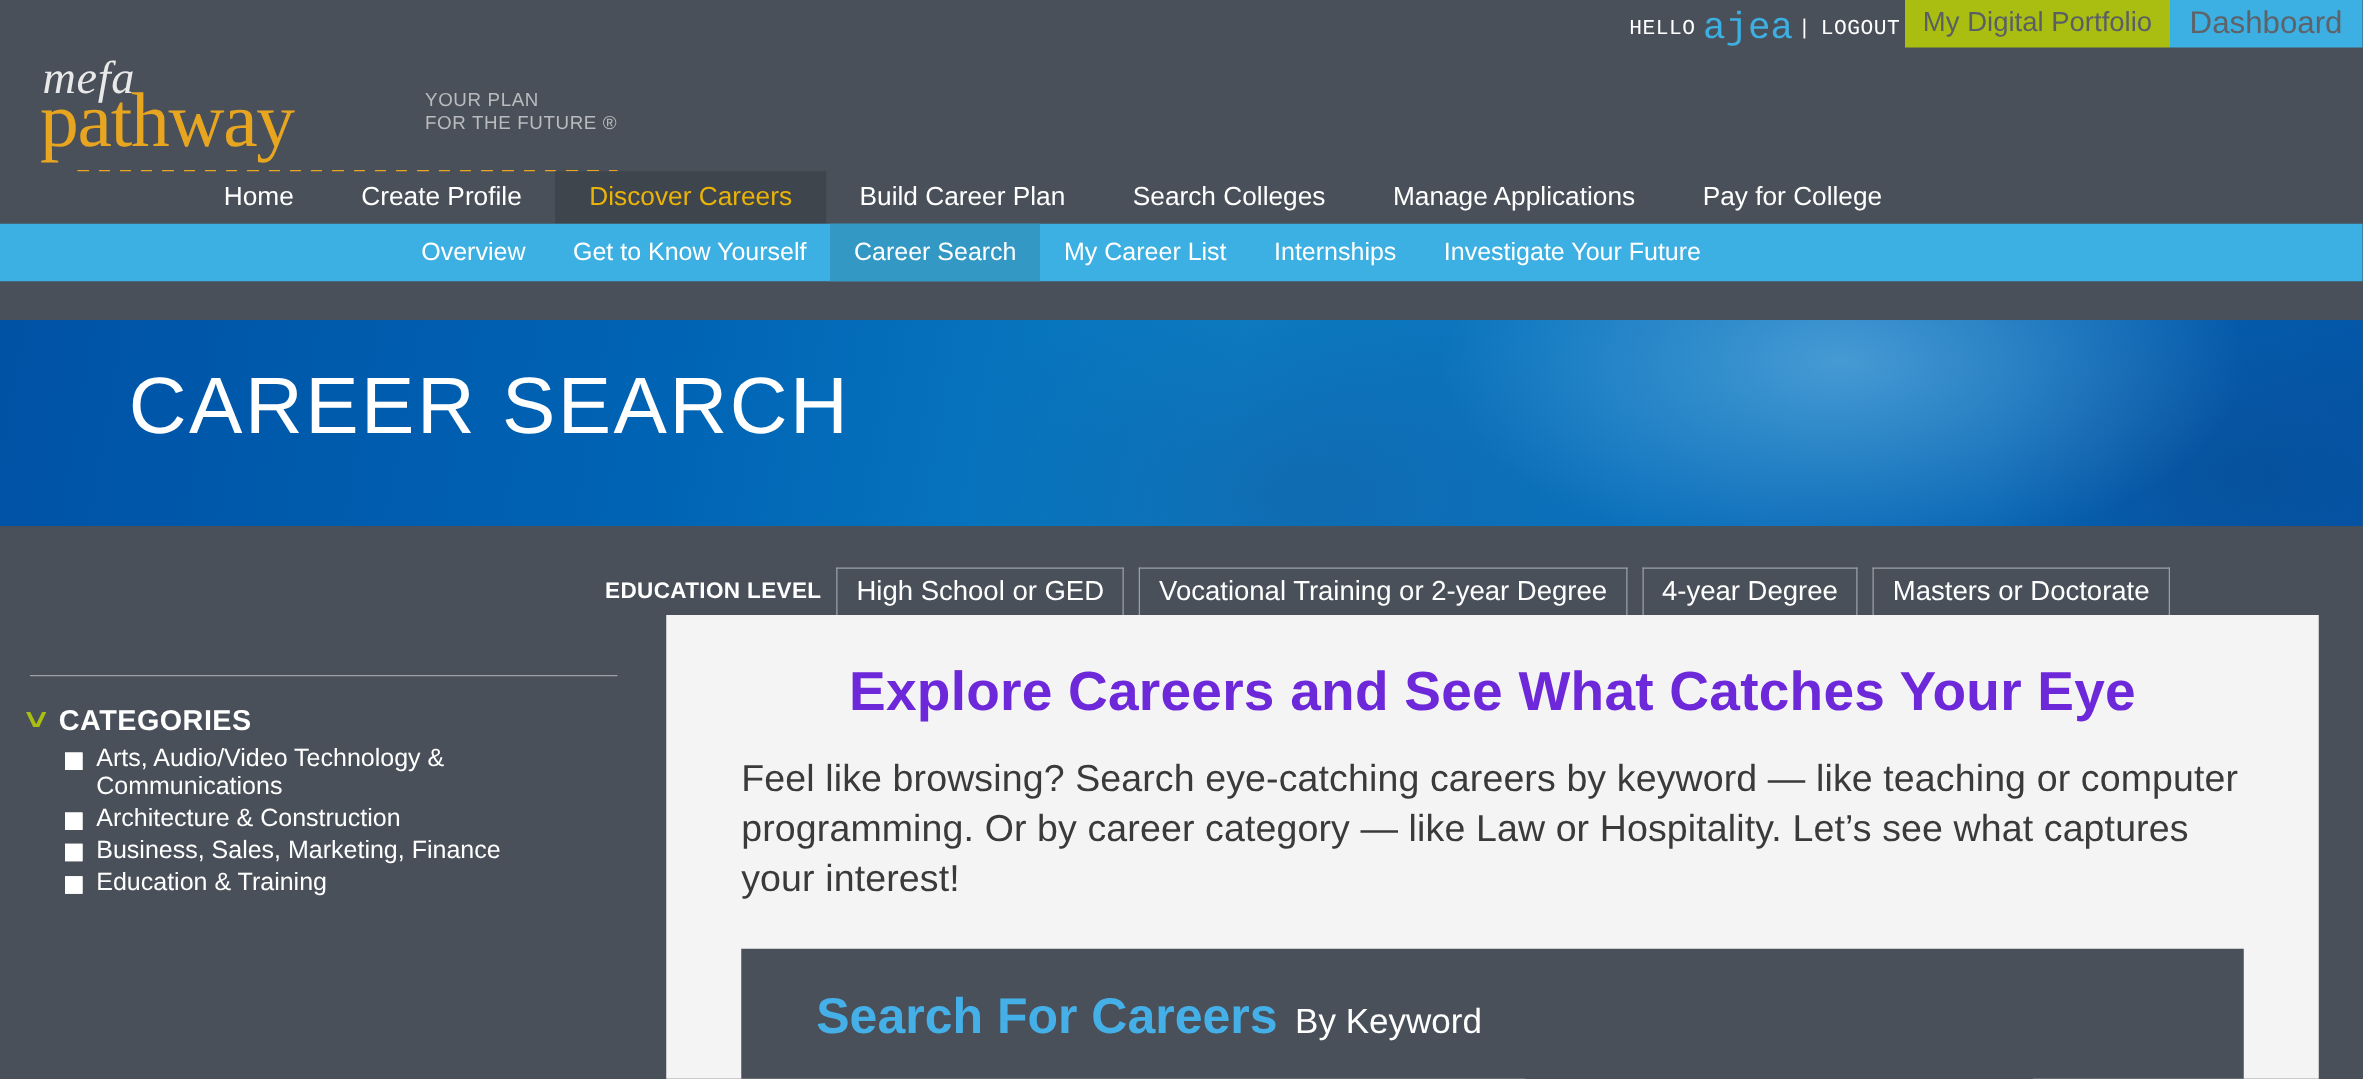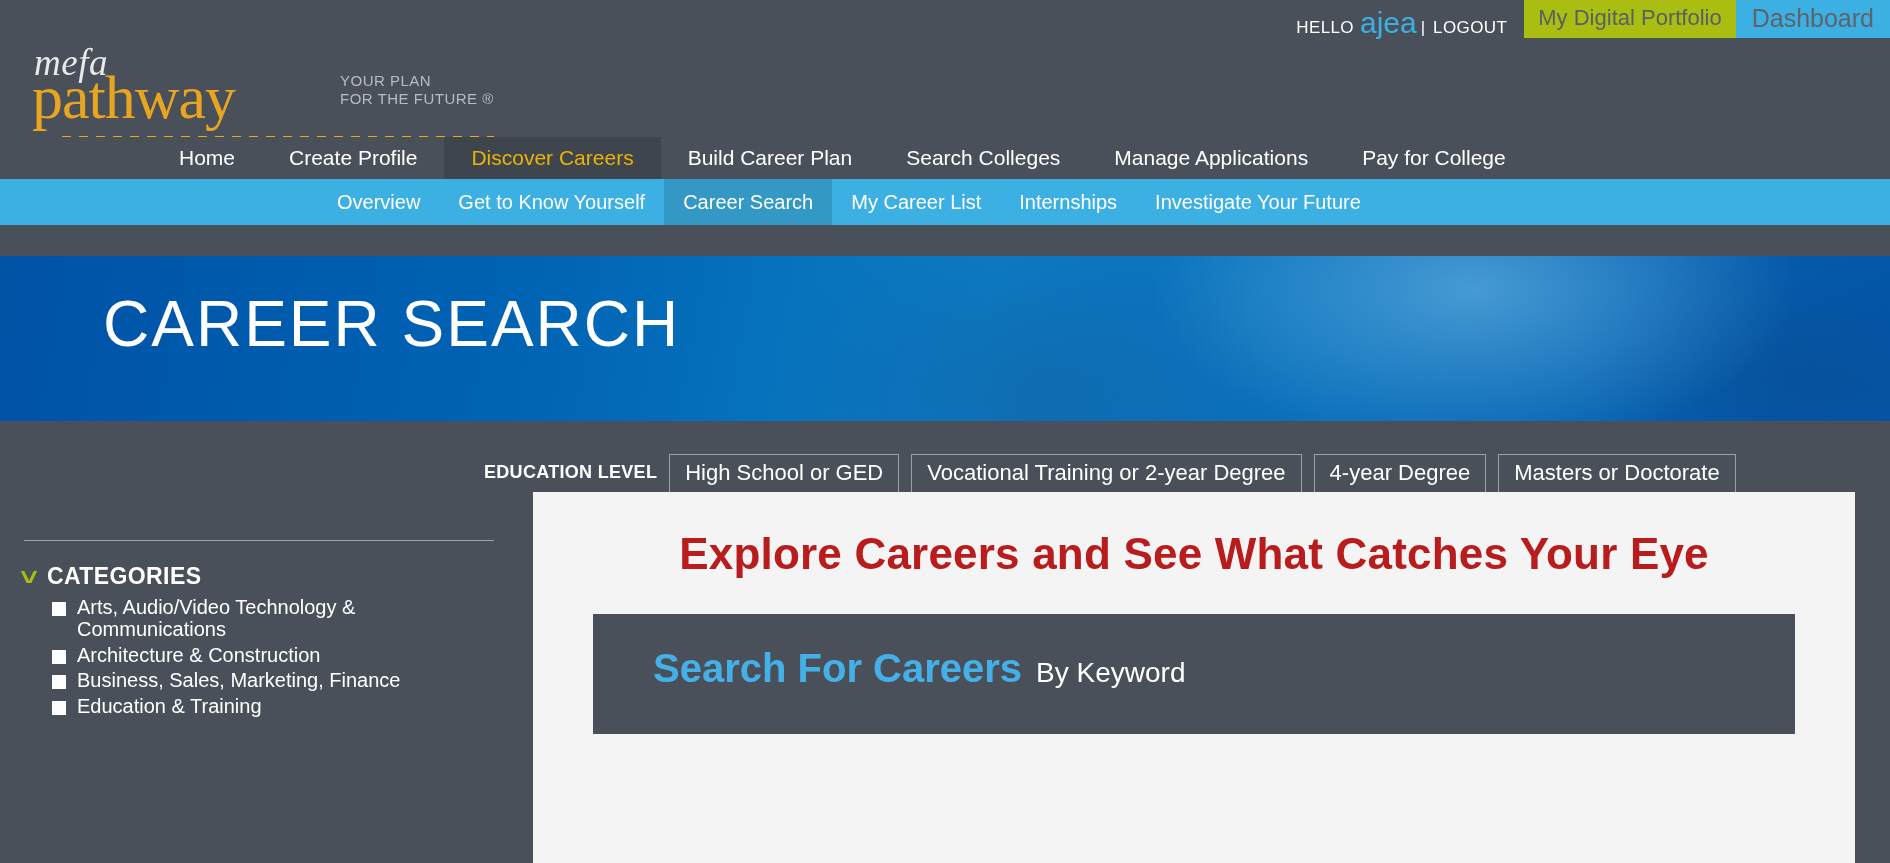--- a/index.html
+++ b/index.html
@@ -13,22 +13,22 @@
   
   .utility-bar{
     position:absolute; top:0; left:0; width:1890px; height:47px;
     background:#4a5059;
   }
   .util-right{
     position:absolute; right:0; top:0; height:47px;
     display:flex; align-items:flex-start;
   }
   .hello-group{
-    display:flex; align-items:flex-end;
-    padding:8px 17px 0 0; white-space:nowrap;
+    display:flex; align-items:center;
+    padding:8px 4px 0 0; white-space:nowrap;font-family:Liberation Mono, monospace;
   }
   .hello-label{
     color:#ffffff; font-size:17px; letter-spacing:.4px;
   }
   .hello-user{
     color:#3db0e3; font-size:30px; font-weight:400;
     margin:0 2px 0 6px; line-height:1;
   }
   .pipe{ color:#ffffff; font-size:17px; margin:0 8px 0 2px; }
   .logout-link{
@@ -187,21 +187,21 @@
     color:#ffffff; font-size:20px; line-height:1.12; max-width:400px;
   }
 
   
   .content-panel{
     position:absolute; top:492px; left:533px;
     width:1322px; height:371px; background:#f4f4f4;
     padding:38px 60px 0 60px; overflow:hidden;
   }
   .content-title{
-    color:#b91c1c; font-size:44px; font-weight:bold;
+    color:#6d28d9; font-size:44px; font-weight:bold;
     text-align:center; letter-spacing:.2px; line-height:1.1;
     margin-bottom:26px;
   }
   .content-body{
     color:#3a3a3a; font-size:30px; line-height:1.32;
     letter-spacing:.1px;
   }
   .keyword-panel{
     margin-top:36px; background:#4a5059; height:120px;
     padding:34px 0 0 60px;
@@ -297,20 +297,21 @@
     </div>
     <div class="cat-item">
       <span class="cat-check"></span>
       <span class="cat-label">Education &amp; Training</span>
     </div>
   </div>
 </div>
 
 <div class="content-panel">
   <div class="content-title">Explore Careers and See What Catches Your Eye</div>
+  <div class="content-body">Feel like browsing? Search eye-catching careers by keyword — like teaching or computer programming. Or by career category — like Law or Hospitality. Let’s see what captures your interest!</div>
 
   <div class="keyword-panel">
     <div class="keyword-heading">
       <span class="kw-main">Search For Careers</span>
       <span class="kw-sub">By Keyword</span>
     </div>
   </div>
 </div>
 
 </body></html>

